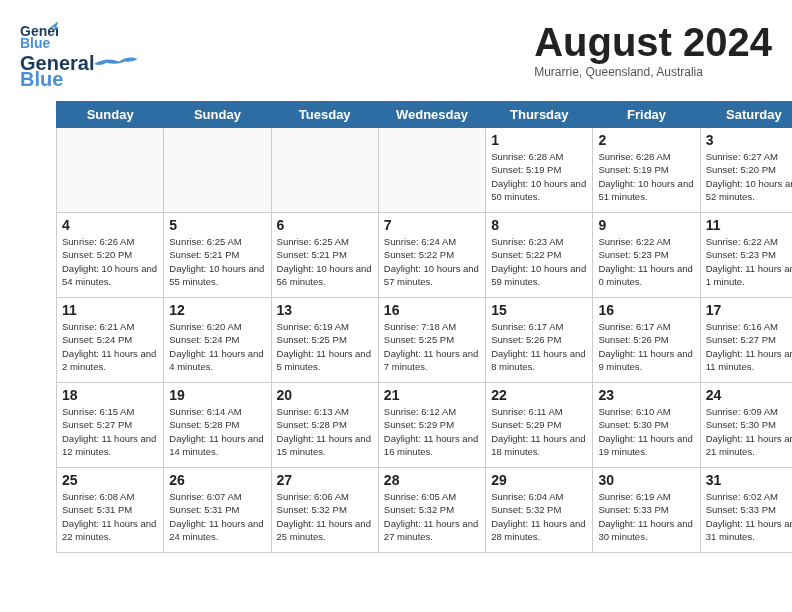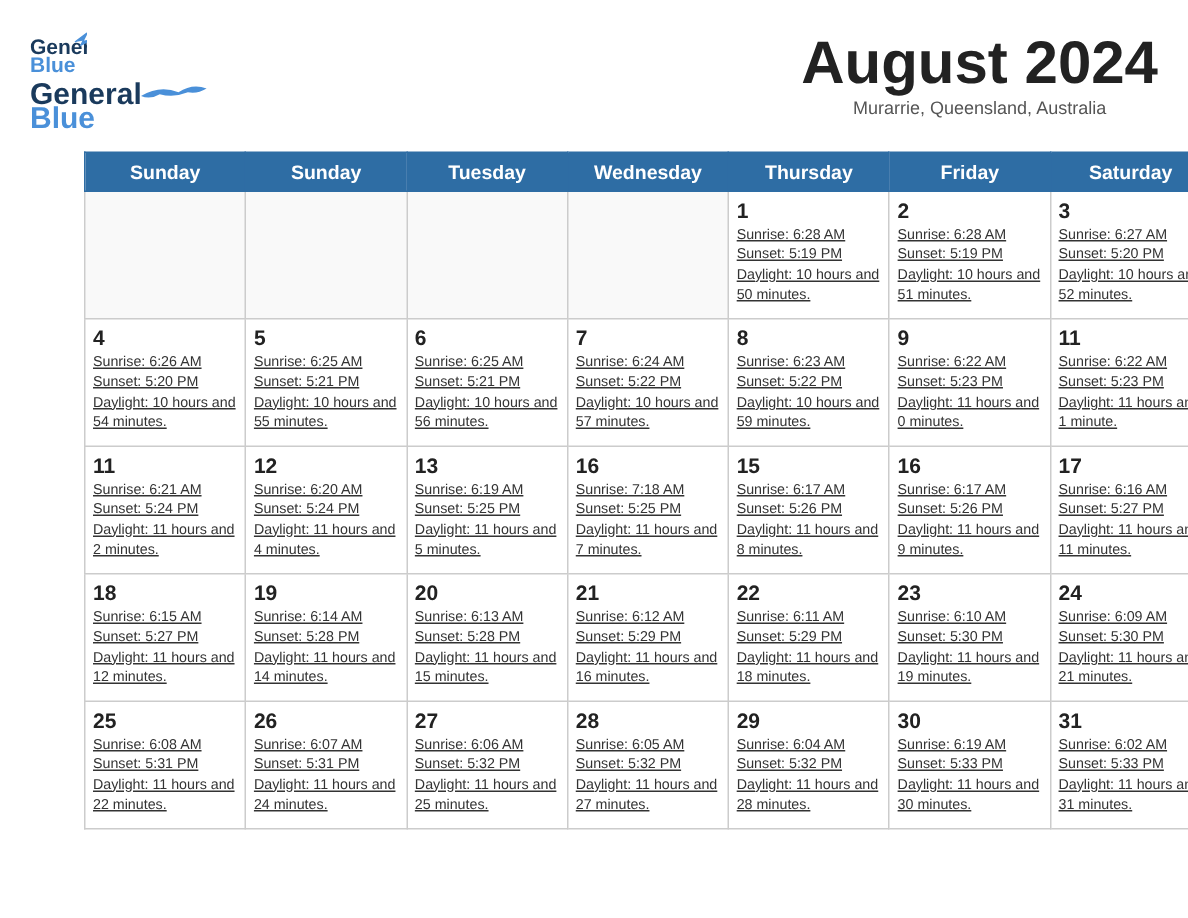--- a/index.html
+++ b/index.html
@@ -15,21 +15,21 @@
       justify-content: space-between;
       align-items: flex-start;
       margin-bottom: 10px;
     }
     .logo {
       display: flex;
       flex-direction: column;
       align-items: flex-start;
     }
     .title-block {
-      text-align: center;
+      text-align: left;
     }
     .month-title {
       font-size: 40px;
       font-weight: bold;
       color: #222;
     }
     .location-title {
       font-size: 12px;
       color: #555;
     }
@@ -61,21 +61,20 @@
     }
     .day-number {
       font-size: 14px;
       font-weight: bold;
       margin-bottom: 2px;
     }
     .day-info {
       font-size: 9.5px;
       line-height: 1.4;
       color: #333;
-      text-decoration: underline;
     }
   </style>
 </head>
 <body>
 
 <div class="header">
   <div class="logo">
     <div style="display:flex;align-items:center;gap:4px;">
       <svg width="38" height="32" viewBox="0 0 38 32">
         <text x="0" y="16" font-size="14" font-weight="bold" fill="#1a3a5c">General</text>

